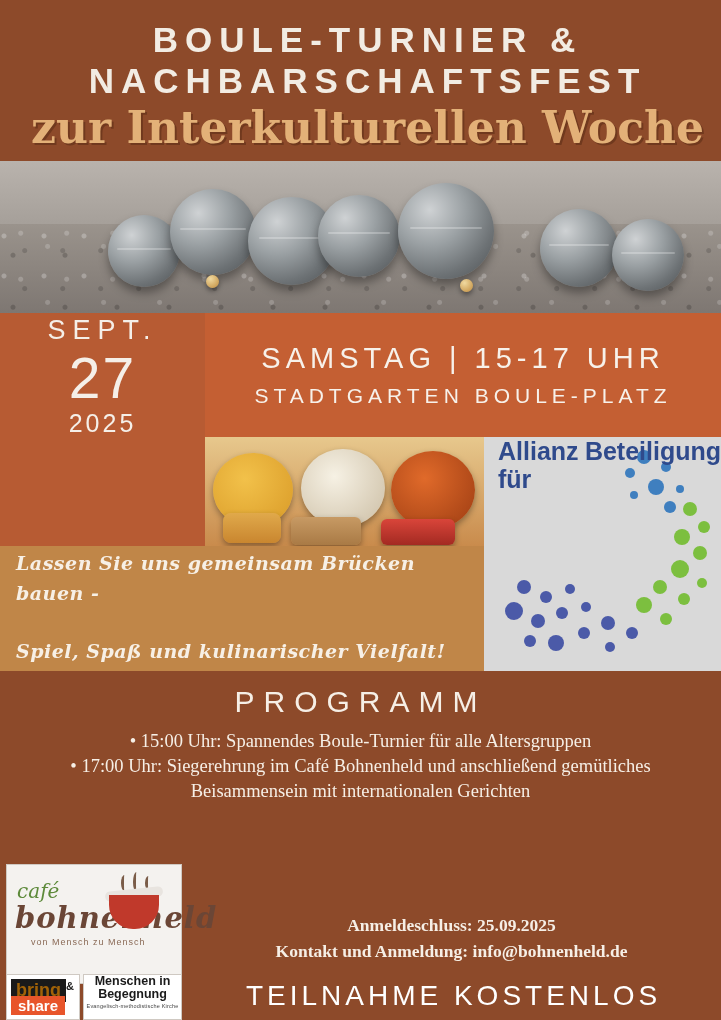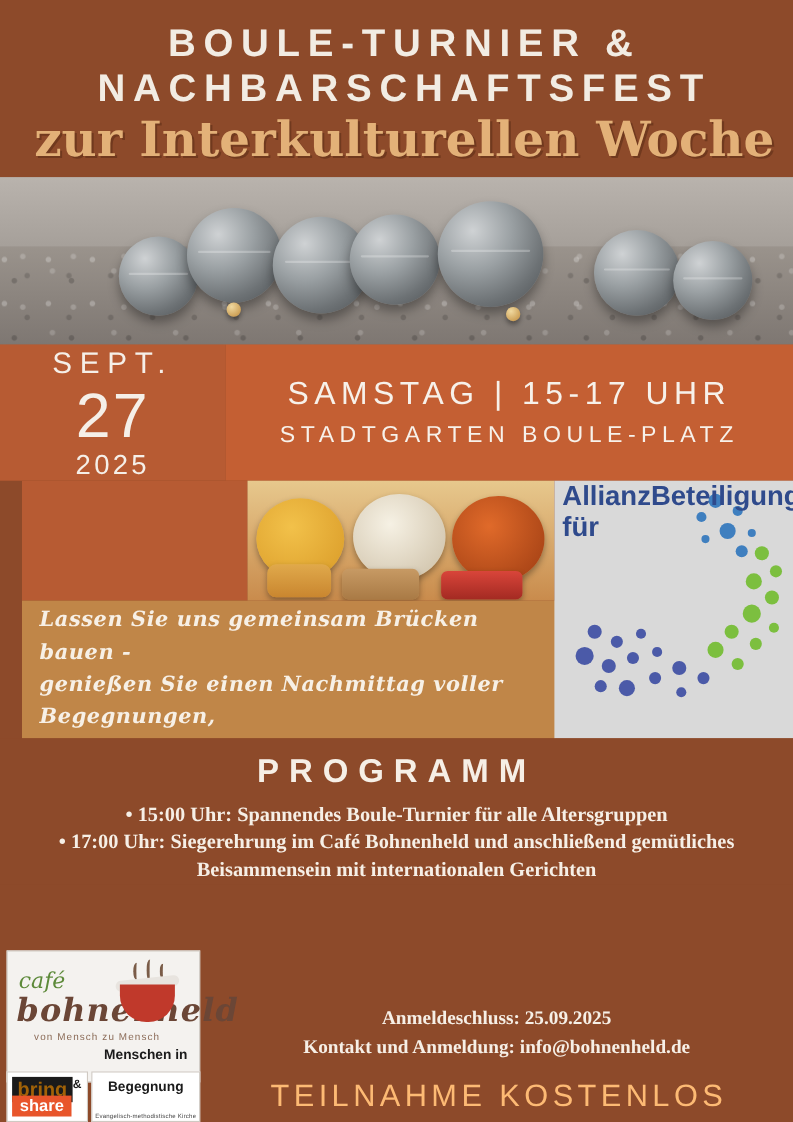--- a/index.html
+++ b/index.html
@@ -140,21 +140,20 @@
 
   
   .middle {
     display: flex;
     height: 234px;
   }
   .mid-left {
     width: 205px;
     display: flex;
     flex-direction: column;
-    margin-left: 20px;
   }
   .mid-left-top {
     height: 109px;
     background: #b75b33;
   }
   .mid-center {
     width: 279px;
     display: flex;
     flex-direction: column;
   }
@@ -214,21 +213,20 @@
     font-size: 19px;
     line-height: 1.55;
     letter-spacing: 0.5px;
   }
 
   
   .program {
     background: #8d4a2a;
     color: #f6efe6;
     padding: 14px 10px 0 10px;
-    font-weight: bold;
   }
   .program-title {
     text-align: center;
     font-size: 30px;
     letter-spacing: 9px;
     margin-bottom: 10px;
   }
   .program-body {
     font-family: "Liberation Serif", serif;
     font-size: 18.5px;
@@ -350,23 +348,22 @@
     padding: 1px 7px;
   }
   .menschen {
     flex: 1;
     background: #ffffff;
     border: 1px solid #cfc9c2;
     box-sizing: border-box;
     display: flex;
     flex-direction: column;
     align-items: center;
-    justify-content: flex-end;
+    justify-content: flex-start;
     line-height: 1.06;
-    gap: 16px;
   }
   .menschen .m1 { color: #1a1a1a; font-weight: bold; font-size: 12.5px; }
   .menschen .m2 { color: #1a1a1a; font-weight: bold; font-size: 12.5px; }
   .menschen .m3 { color: #444; font-size: 5.5px; margin-top: 2px; letter-spacing: 0.2px; }
 
   .contact {
     position: absolute;
     left: 190px; right: 8px;
     bottom: 56px;
     text-align: center;
@@ -374,21 +371,21 @@
     font-family: "Liberation Serif", serif;
     font-weight: bold;
     font-size: 17.5px;
     line-height: 1.5;
   }
   .kostenlos {
     position: absolute;
     left: 190px; right: 4px;
     bottom: 8px;
     text-align: center;
-    color: #fdba74;
+    color: #ffffff;
     font-size: 28px;
     letter-spacing: 4px;
     white-space: nowrap;
   }
 </style>
 </head>
 <body>
 
 <div class="poster">
 
@@ -422,21 +419,22 @@
       <div class="when-sub">STADTGARTEN BOULE-PLATZ</div>
     </div>
   </div>
 
   <div class="middle">
     <div class="mid-left">
       <div class="mid-left-top"></div>
       <div class="quote" style="width:485px; box-sizing:border-box;">
         <p>
           <span>Lassen Sie uns gemeinsam Brücken bauen -</span><br>
-          <span>genießen Sie einen Nachmittag voller Begegnungen,</span><br>
+          <br>
+          <span>Spiel, Spaß und kulinarischer Vielfalt!</span>
         </p>
       </div>
     </div>
 
     <div class="mid-center">
       <div class="food-photo">
         <div class="bowl" style="left:8px; top:16px; width:80px; height:74px; background:radial-gradient(circle at 40% 35%, #f2c14a, #d99a27);"></div>
         <div class="bowl" style="left:96px; top:12px; width:84px; height:78px; background:radial-gradient(circle at 40% 35%, #f6f1e4, #cbbda3);"></div>
         <div class="bowl" style="left:186px; top:14px; width:84px; height:78px; background:radial-gradient(circle at 40% 35%, #e06a2a, #9d3c12);"></div>
         <div class="bowl" style="left:18px; top:76px; width:58px; height:30px; background:linear-gradient(180deg,#e0a94b,#c9862f); border-radius:8px;"></div>

